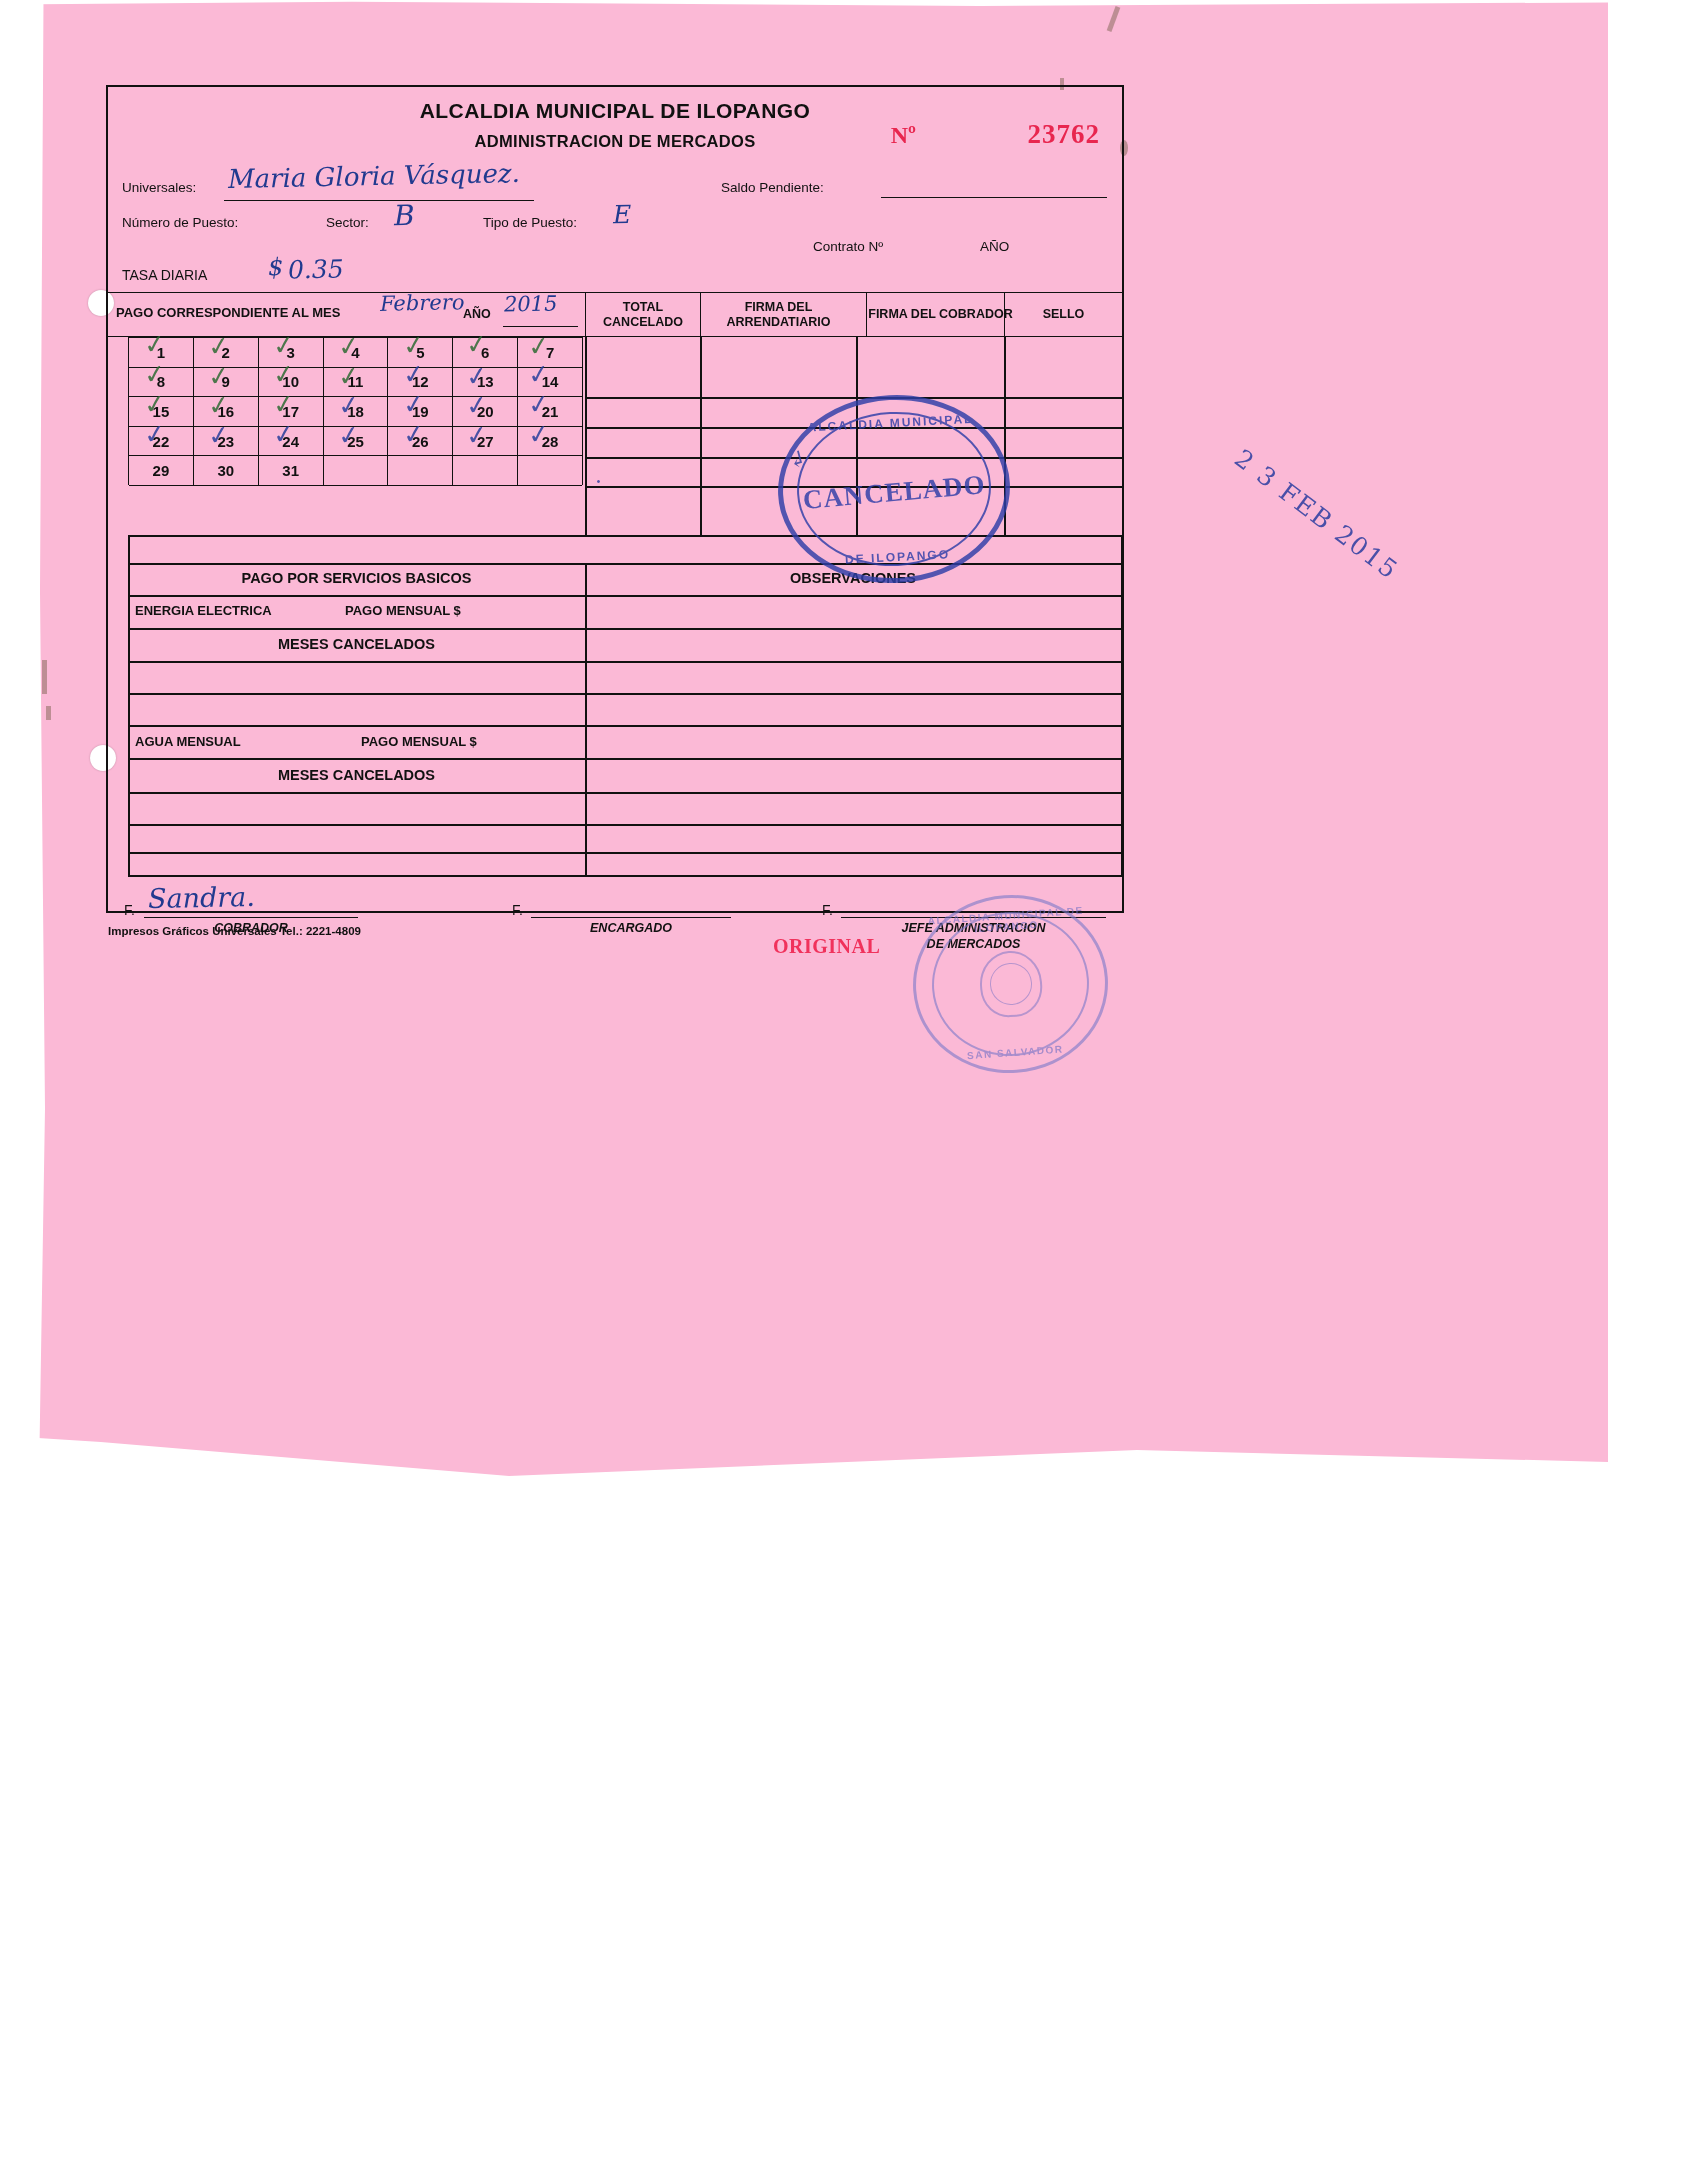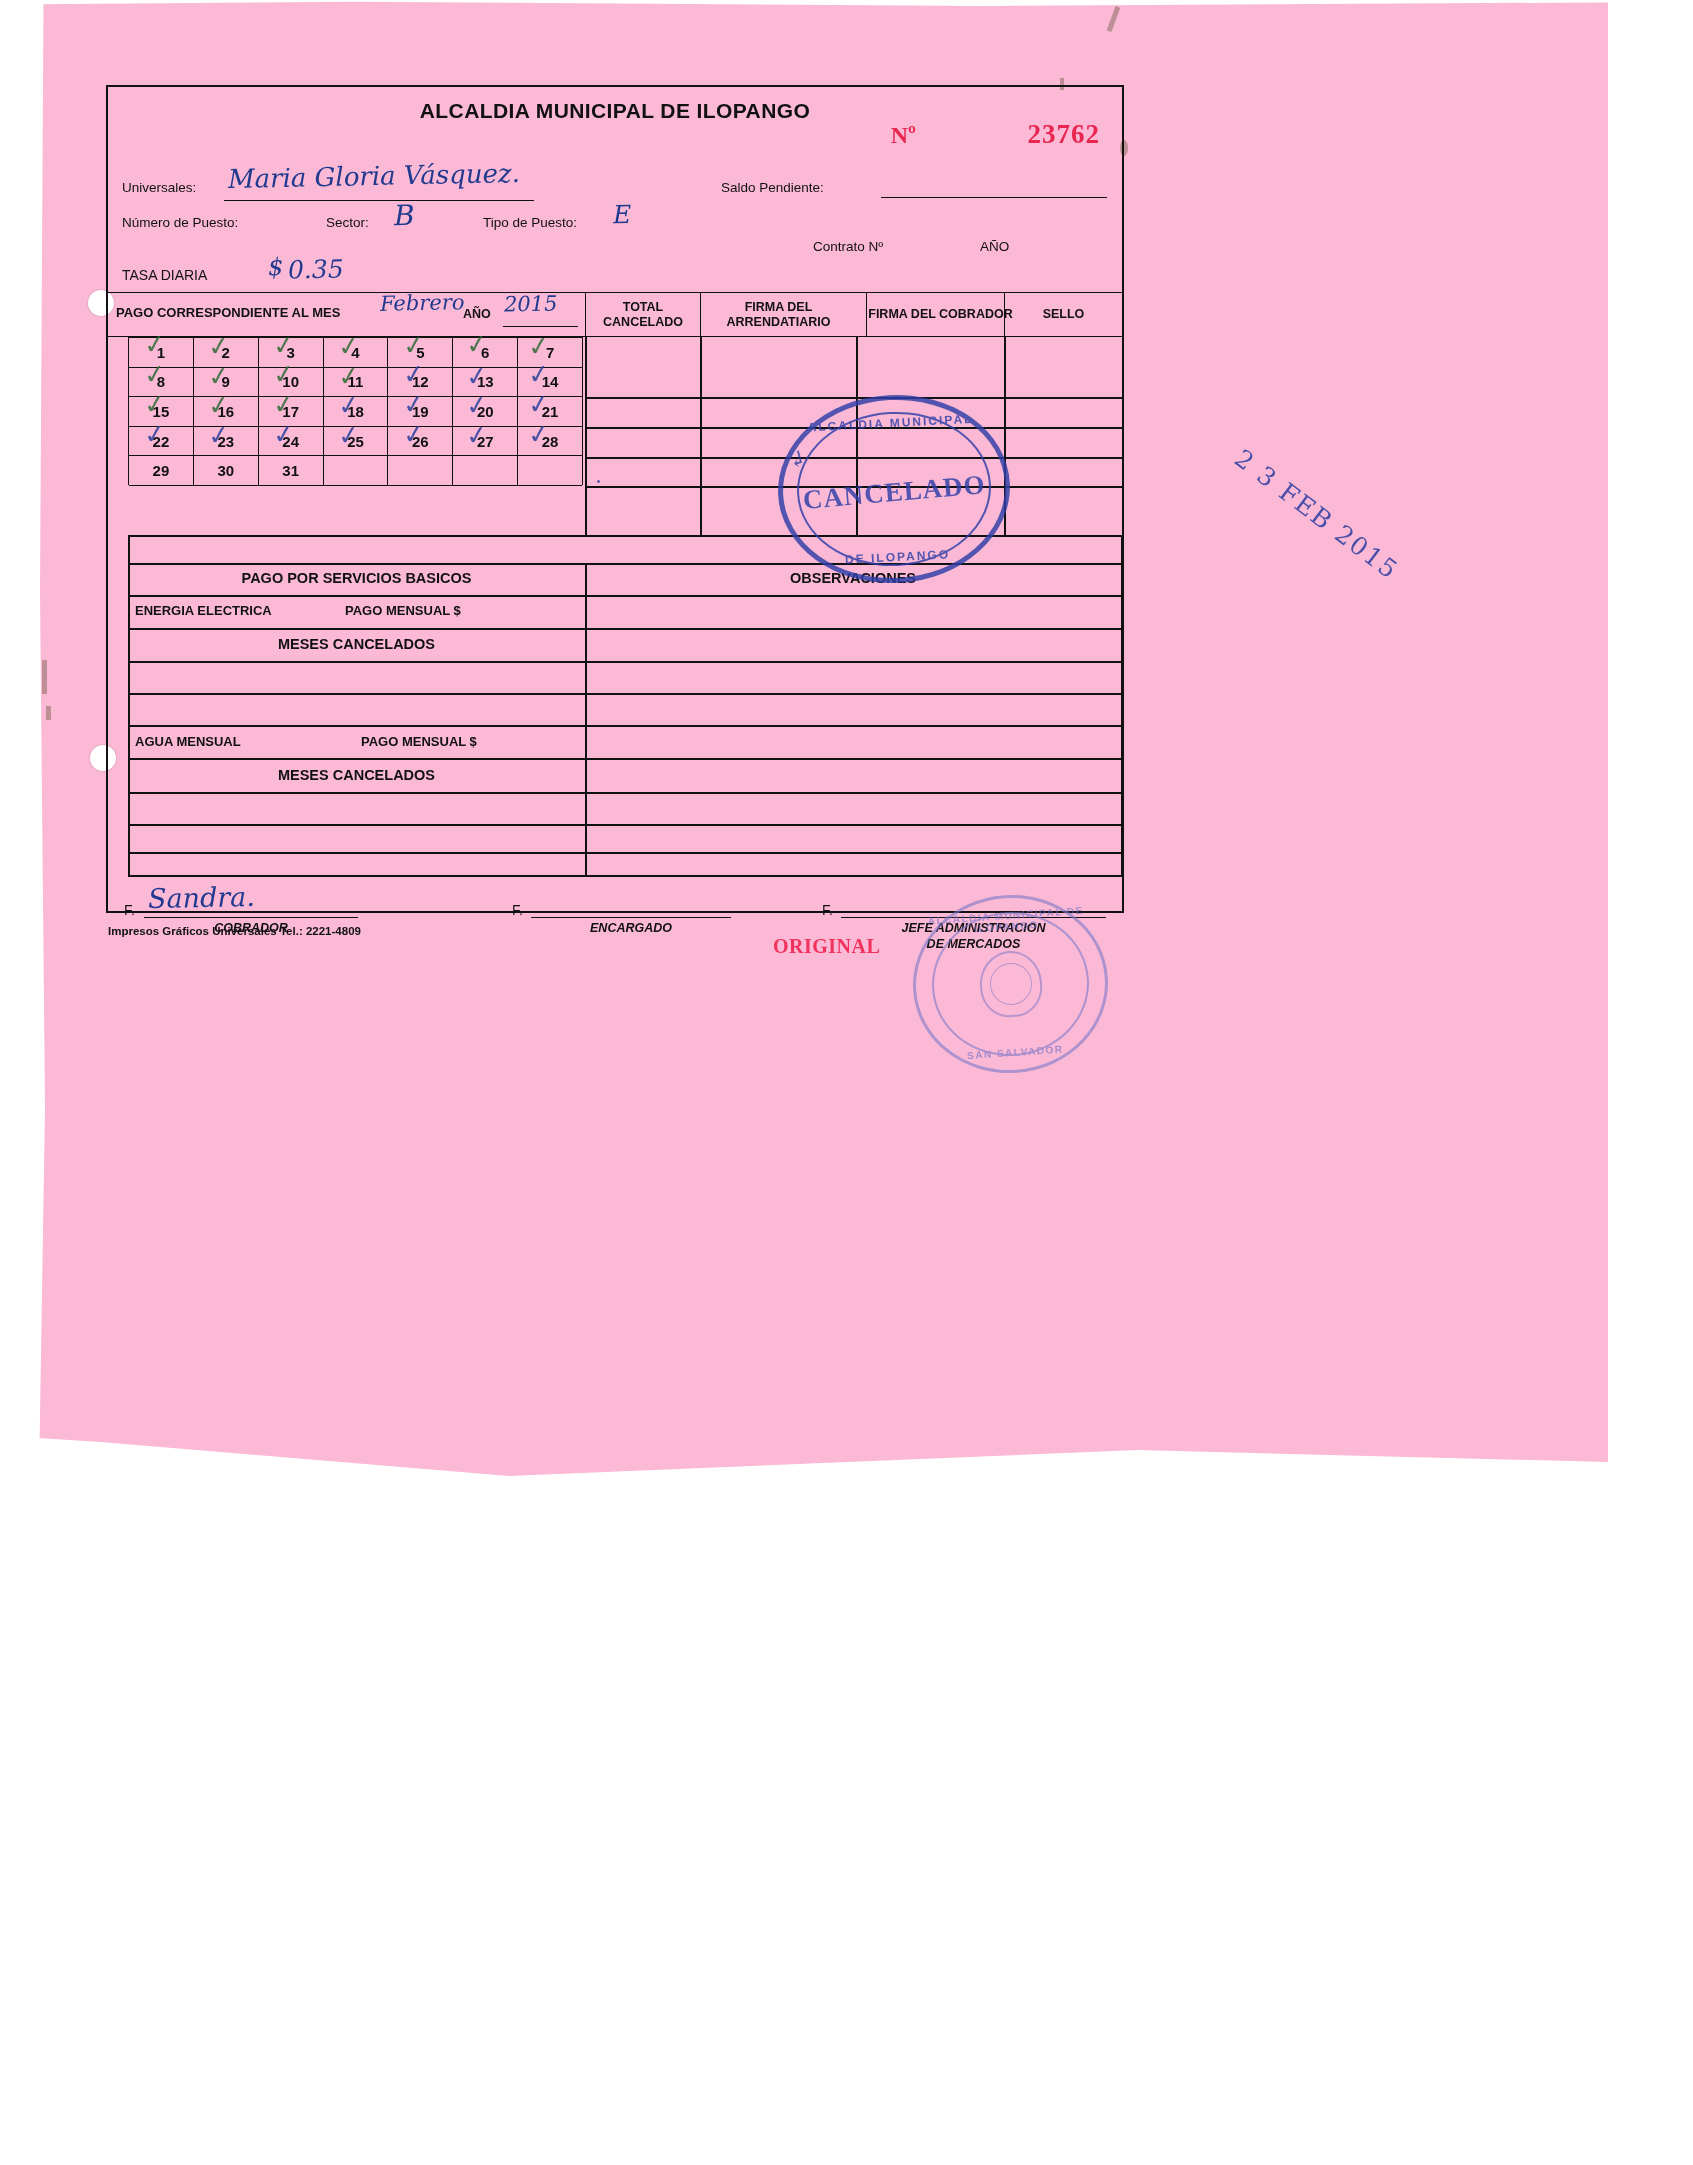--- a/index.html
+++ b/index.html
@@ -354,20 +354,21 @@
 
   <div class="speck" style="left:1073px; top:6px; width:5px; height:26px; transform:rotate(20deg);"></div>
   <div class="speck" style="left:1082px; top:140px; width:8px; height:16px; border-radius:50%;"></div>
   <div class="speck" style="left:1022px; top:78px; width:4px; height:12px;"></div>
   <div class="speck" style="left:4px; top:660px; width:5px; height:34px;"></div>
   <div class="speck" style="left:8px; top:706px; width:5px; height:14px;"></div>
 
   <div id="form">
 
     <div class="ttl1">ALCALDIA MUNICIPAL DE ILOPANGO</div>
+    <div class="ttl2">ADMINISTRACION DE MERCADOS</div>
 
     <div id="numero-label">Nº</div>
     <div id="numero-value">23762</div>
 
     <div class="row-abs lbl" style="left:14px; top:93px;">Universales:</div>
     <div class="row-abs uline" style="left:116px; top:113px; width:310px; height:0;"></div>
     <div class="row-abs hw" style="left:120px; top:74px;">Maria Gloria Vásquez.</div>
 
     <div class="row-abs lbl" style="left:613px; top:93px;">Saldo Pendiente:</div>
     <div class="row-abs uline" style="left:773px; top:110px; width:226px; height:0;"></div>

